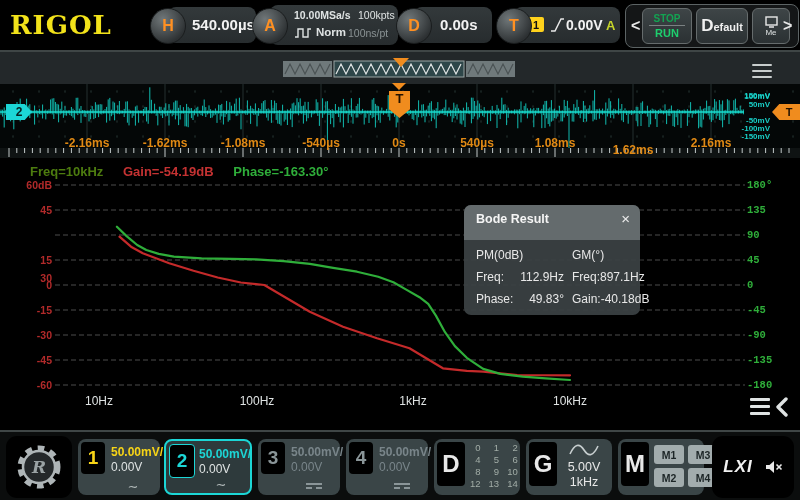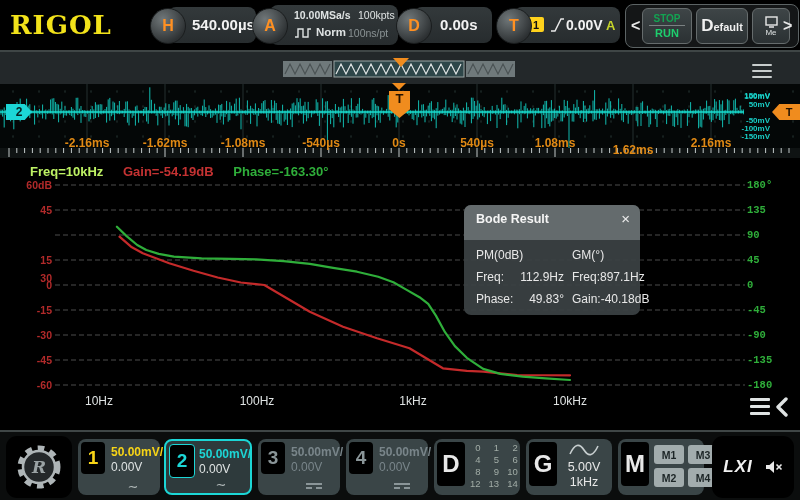--- a/index.html
+++ b/index.html
@@ -38,21 +38,21 @@
   .tright{right:0;top:20px;width:28px;height:16px;background:#f08c1e;color:#231200;font-weight:bold;font-size:11px;display:flex;align-items:center;justify-content:center;padding-left:6px;box-sizing:border-box;clip-path:polygon(26% 0,100% 0,100% 100%,26% 100%,0 50%);}
   .trigflag{left:389px;top:7px;width:21px;height:27px;background:#f08c1e;color:#231200;font-weight:bold;font-size:13px;display:flex;align-items:flex-start;justify-content:center;clip-path:polygon(0 0,100% 0,100% 68%,50% 100%,0 68%);}
   .trigtri{left:392px;top:-1px;width:0;height:0;border-left:7px solid transparent;border-right:7px solid transparent;border-top:7px solid #f08c1e;}
   .tlabel{position:absolute;top:52px;transform:translateX(-50%);color:#e08914;font-weight:bold;font-size:12px;}
   .vlabel{position:absolute;right:30px;color:#18cfc7;font-size:8px;line-height:8px;font-weight:bold;white-space:nowrap;}
 
   
   #bode{position:absolute;left:0;top:160px;width:800px;height:270px;background:#000;}
   .readout{top:4px;left:30px;font-size:13px;font-weight:bold;}
   .readout span{margin-right:16px;}
-  .ro-f{color:#bef264;} .ro-g{color:#c43232;} .ro-p{color:#2fae3a;}
+  .ro-f{color:#4d7c0f;} .ro-g{color:#c43232;} .ro-p{color:#2fae3a;}
   .ytick{position:absolute;font-size:10.5px;font-weight:bold;}
   .ytick.left{left:24px;width:28px;text-align:right;color:#b22a2a;}
   .ytick.right{left:747px;width:44px;text-align:left;color:#2fae3a;font-family:Liberation Mono, monospace;}
   .xtick{position:absolute;top:234px;transform:translateX(-50%);font-size:12px;color:#dfe3e3;}
   #dlg{left:464px;top:45px;width:176px;background:rgba(58,64,66,.95);border-radius:7px;box-shadow:0 3px 10px rgba(0,0,0,.6);}
   #dlg .hd{height:27px;background:#646b6d;border-radius:7px 7px 0 0;display:flex;align-items:center;justify-content:space-between;padding:0 10px 8px 12px;}
   #dlg .hd .t{font-size:12.5px;font-weight:bold;color:#f5f5f5;}
   #dlg .hd .x{font-size:15px;color:#eceyece;color:#ececec;line-height:15px;cursor:default;}
   #dlg .bd{padding:8px 10px 9px 12px;display:grid;grid-template-columns:96px auto;row-gap:8px;font-size:12px;color:#e8e8e8;}
   .c1{display:flex;width:88px;justify-content:space-between;padding-right:8px;}

